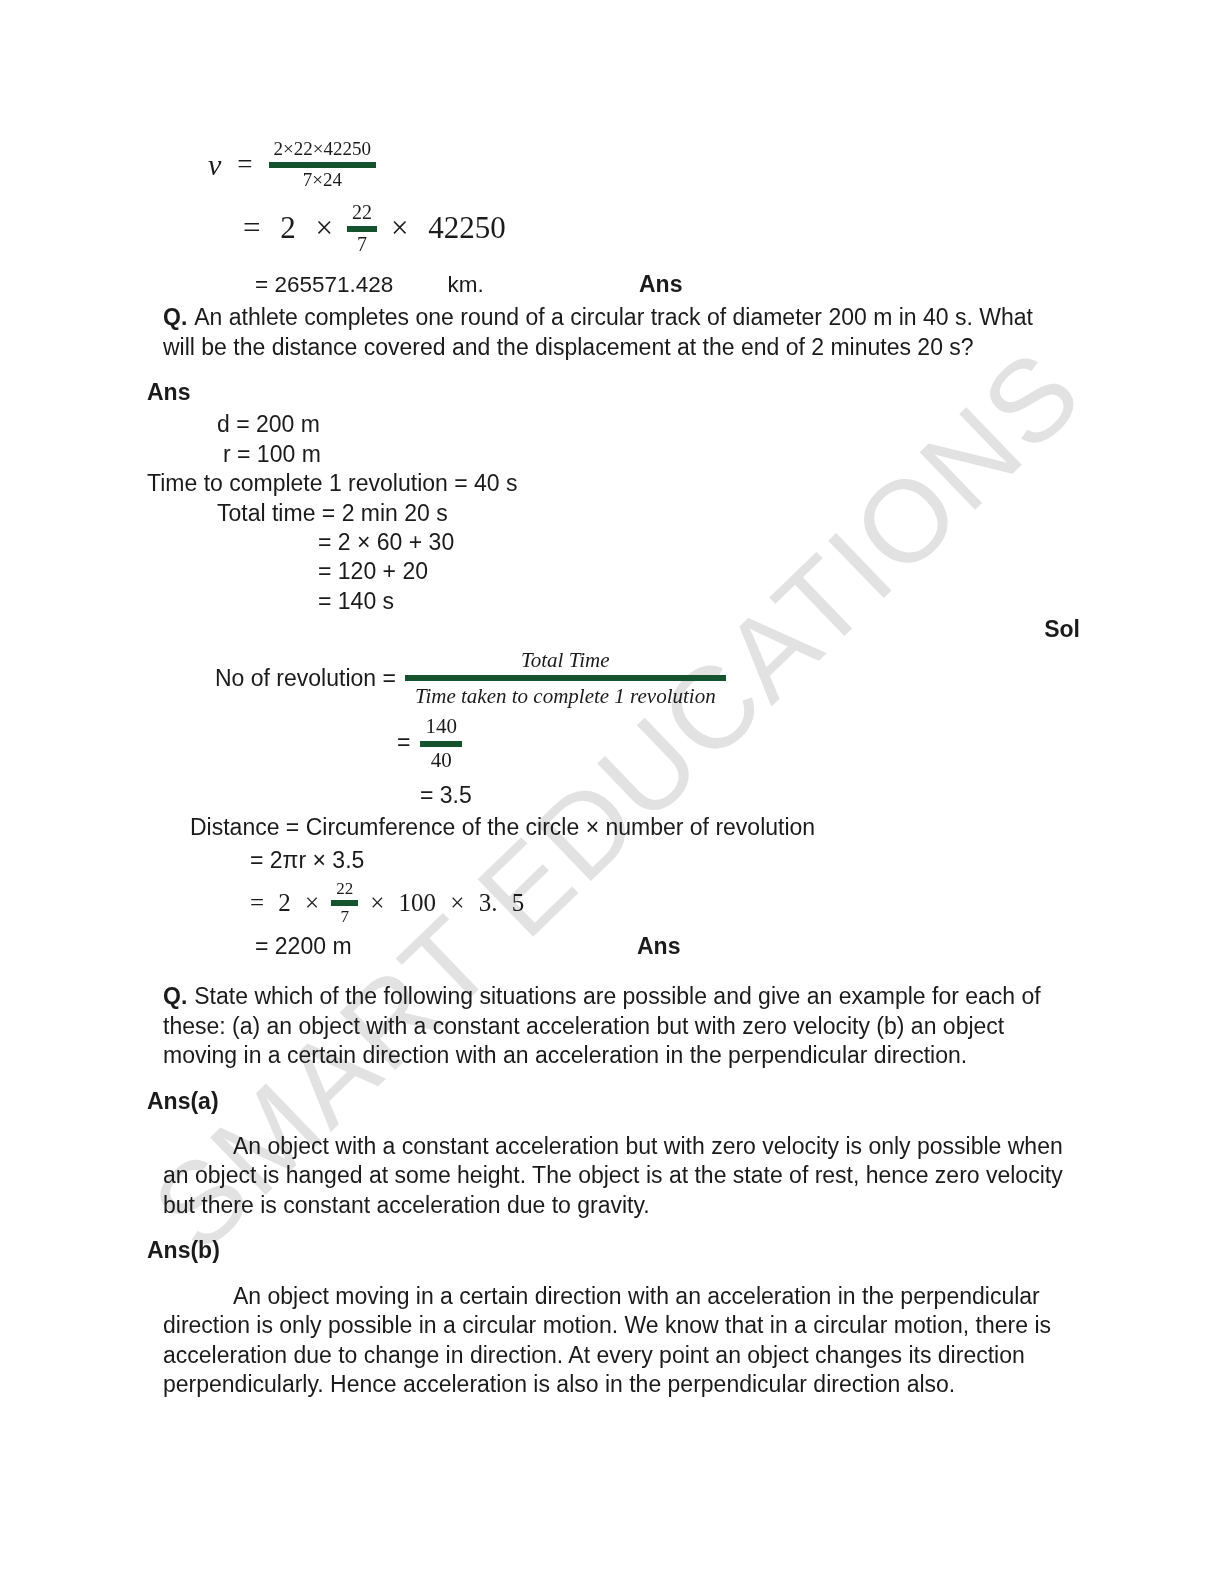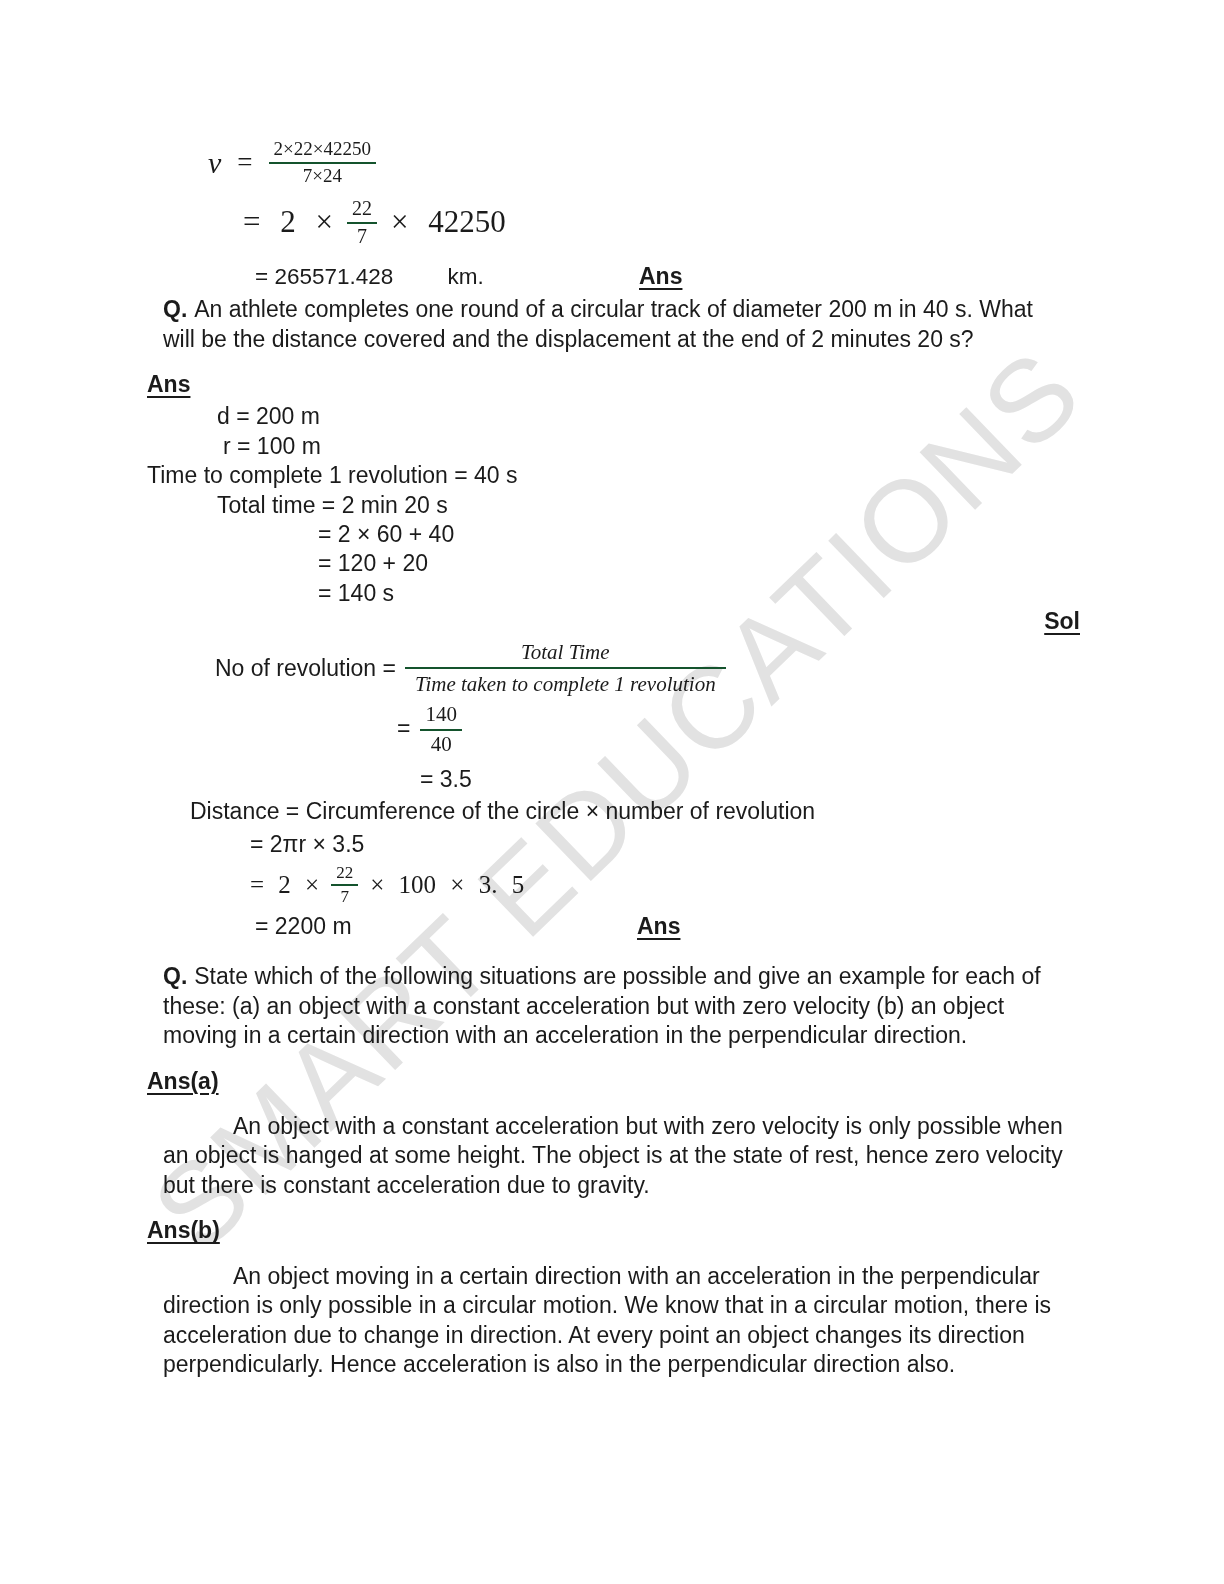--- a/index.html
+++ b/index.html
@@ -29,25 +29,24 @@
     font-size:23px;
     line-height:29.4px;
   }
   .line{line-height:29.4px;}
   .mathrow{display:flex;align-items:center;}
   .serifmath{font-family:"Liberation Serif", serif;}
   .mfrac{
     display:inline-flex;flex-direction:column;text-align:center;
     font-family:"Liberation Serif", serif;line-height:1.15;
   }
-  .mfrac .num{border-bottom:2px solid #14532d;padding:0 5px 2px;}
+  .mfrac .num{border-bottom:6px solid #14532d;padding:0 5px 2px;}
   .mfrac .den{padding:1px 5px 0;}
   .anslabel{
     font-weight:bold;
-    text-decoration:underline;
     text-decoration-thickness:2px;
     text-underline-offset:4px;
   }
   .qlabel{font-weight:bold;margin-right:7px;}
   p{margin:16px;}
   
   .b-eq1{margin-left:61px;gap:16px;}
   .b-eq1 .vvar{font-style:italic;font-size:30px;}
   .b-eq1 .eqs{font-size:27px;}
   .b-eq1 .mfrac{font-size:19px;}
@@ -119,21 +118,21 @@
 
     <p class="b-q1"><b class="qlabel">Q.</b><span>An athlete completes one round of a circular track of diameter 200 m in 40 s. What will be the distance covered and the displacement at the end of 2 minutes 20 s?</span></p>
 
     <div class="line b-ans1"><span class="anslabel">Ans</span></div>
 
     <div class="b-given">
       <div class="line ind1">d = 200 m</div>
       <div class="line ind1b">r = 100 m</div>
       <div class="line">Time to complete 1 revolution = 40 s</div>
       <div class="line ind1">Total time = 2 min 20 s</div>
-      <div class="line ind2">= 2 × 60 + 40</div>
+      <div class="line ind2">= 2 × 60 + 30</div>
       <div class="line ind2">= 120 + 20</div>
       <div class="line ind2">= 140 s</div>
     </div>
 
     <div class="line b-sol"><span class="anslabel">Sol</span></div>
 
     <div class="mathrow b-rev">
       <span class="revlabel">No of revolution =</span>
       <span class="mfrac">
         <span class="num">Total Time</span>

